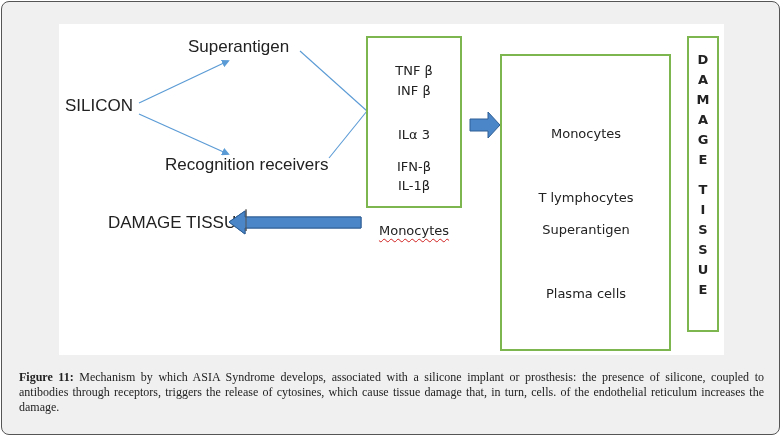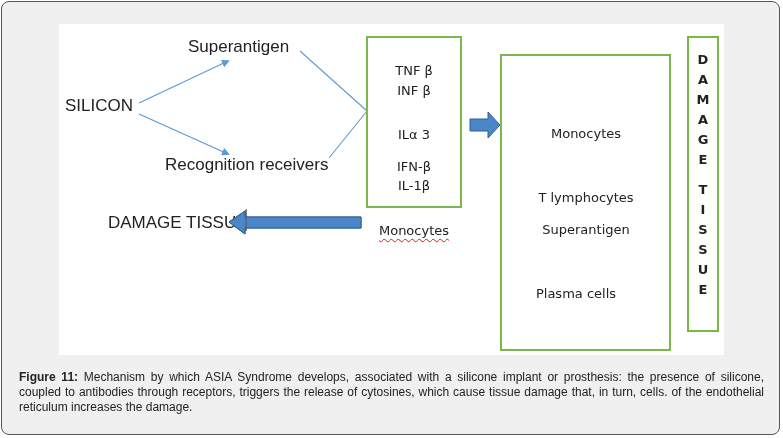--- a/index.html
+++ b/index.html
@@ -5,21 +5,21 @@
   html, body { margin:0; padding:0; }
   body { width:783px; height:438px; background:#ffffff; position:relative; overflow:hidden; font-family:"Liberation Sans", sans-serif; }
   .frame { position:absolute; left:1px; top:1px; width:779px; height:434px; background:#f0f0f0; border:1px solid #555; border-radius:8px; box-sizing:border-box; }
   .figure { position:absolute; left:59px; top:24px; width:665px; height:331px; background:#ffffff; }
   svg.diagram { position:absolute; left:0; top:0; }
   .lbl { position:absolute; font-family:"Liberation Sans", sans-serif; color:#222; font-size:17px; white-space:nowrap; }
   .box { position:absolute; border:2px solid #7db54f; box-sizing:border-box; }
   .ctext { position:absolute; font-family:"DejaVu Sans", sans-serif; font-size:13px; color:#222; white-space:nowrap; text-align:center; transform:translateX(-50%); }
   .spell { text-decoration:underline wavy #d02020; text-decoration-thickness:1px; text-underline-offset:3px;text-align:right; }
   .vletter { position:absolute; font-family:"DejaVu Sans", sans-serif; font-weight:bold; font-size:13px; color:#222; transform:translateX(-50%); }
-  .caption { position:absolute; left:19px; top:370px; width:745px; font-size:12px; line-height:15px; color:#222; text-align:justify; text-align-last:left; }
+  .caption { position:absolute; left:19px; top:370px; width:745px; font-size:12px; line-height:15px; color:#222; text-align:justify; text-align-last:left;font-family:Liberation Serif, serif; }
   .caption b { font-weight:bold; }
 </style>
 </head>
 <body>
 
 <div class="frame"></div>
 
 <div class="figure">
   <svg class="diagram" width="665" height="331">
     <defs>
@@ -58,21 +58,21 @@
     <div class="ctext" style="left:46px; top:89px;">ILα 3</div>
     <div class="ctext" style="left:46px; top:121px;">IFN-β</div>
     <div class="ctext" style="left:46px; top:140px;">IL-1β</div>
     <div class="ctext spell" style="left:46px; top:185px;">Monocytes</div>
   </div>
 
   <div class="box" style="left:441px; top:30px; width:171px; height:297px;">
     <div class="ctext" style="left:84px; top:70px;">Monocytes</div>
     <div class="ctext" style="left:84px; top:134px;">T lymphocytes</div>
     <div class="ctext" style="left:84px; top:166px;">Superantigen</div>
-    <div class="ctext" style="left:74px; top:230px;text-align:right;">Plasma cells</div>
+    <div class="ctext" style="left:84px; top:230px;text-align:right;">Plasma cells</div>
   </div>
 
   <div class="box" style="left:628px; top:12px; width:32px; height:296px;">
     <div class="vletter" style="left:14px; top:14px;">D</div>
     <div class="vletter" style="left:14px; top:34px;">A</div>
     <div class="vletter" style="left:14px; top:54px;">M</div>
     <div class="vletter" style="left:14px; top:74px;">A</div>
     <div class="vletter" style="left:14px; top:94px;">G</div>
     <div class="vletter" style="left:14px; top:114px;">E</div>
     <div class="vletter" style="left:14px; top:144px;">T</div>

